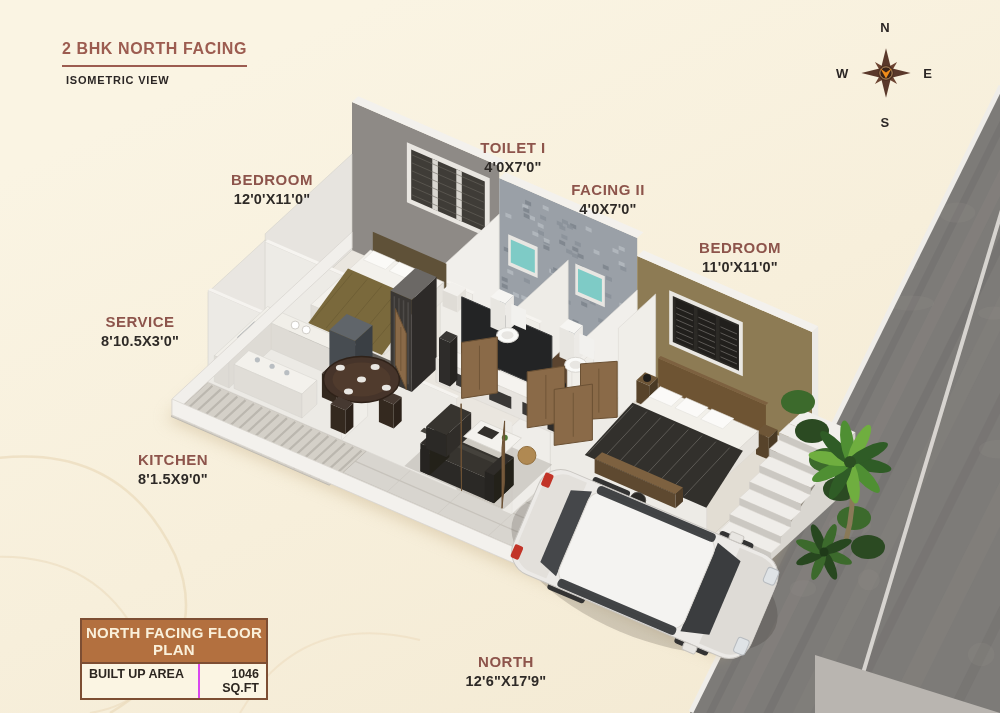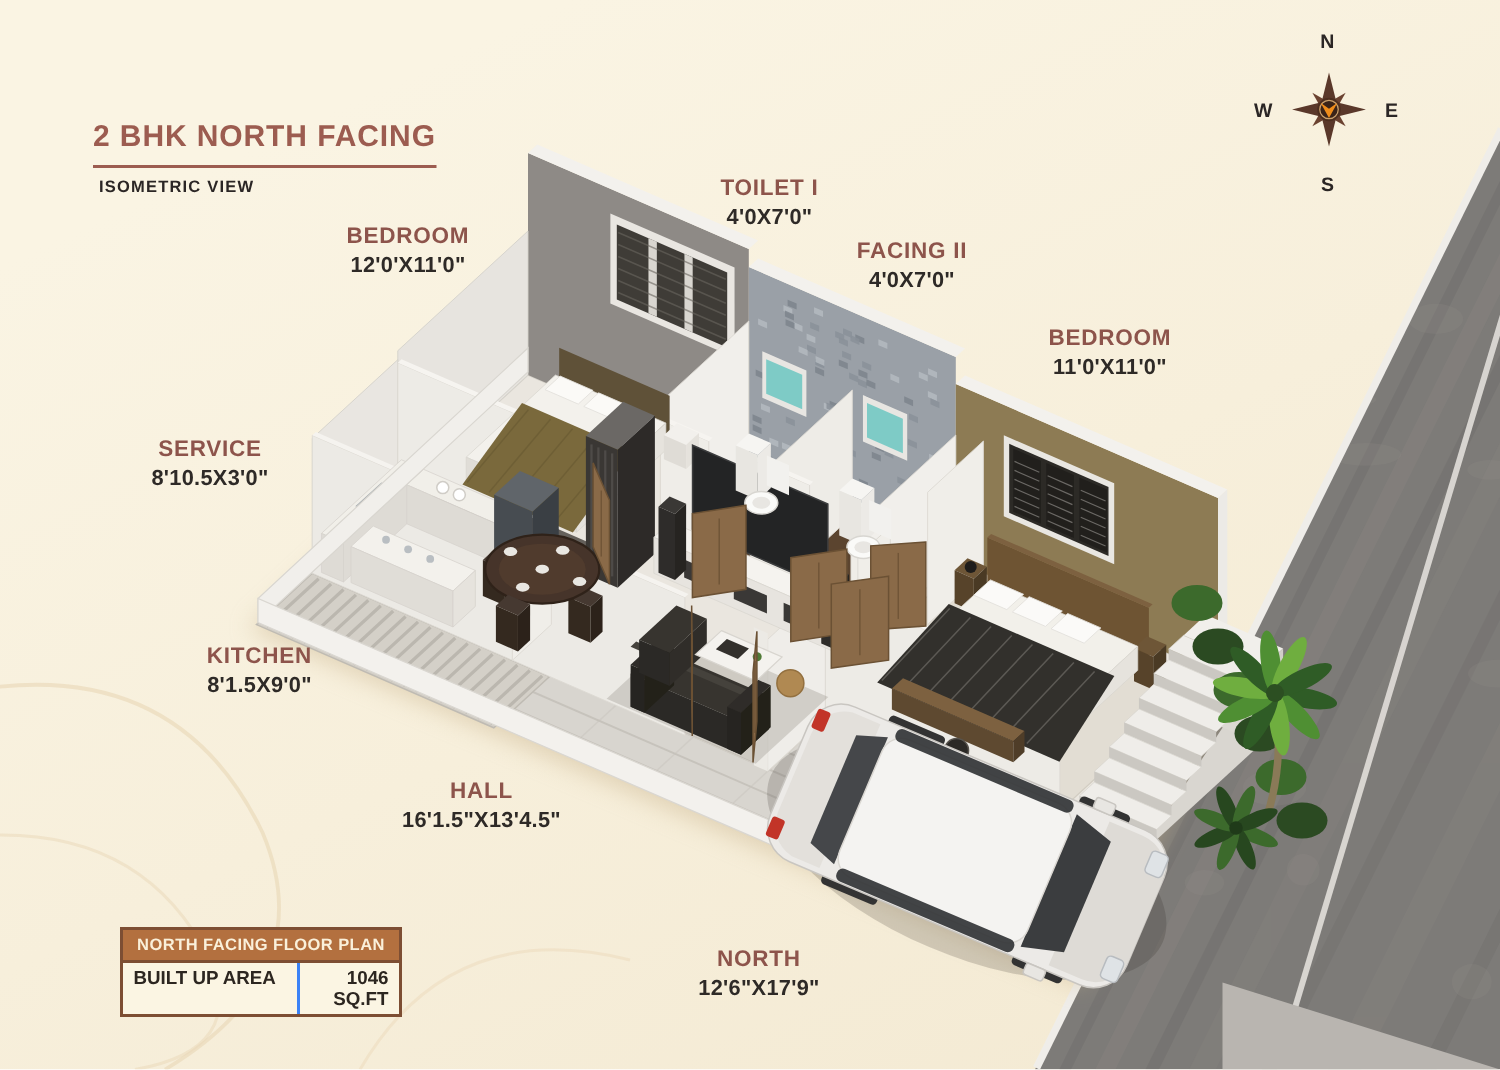--- a/index.html
+++ b/index.html
@@ -2,40 +2,40 @@
 <html><head>
 <meta charset="utf-8">
 <style>
   html,body{margin:0;padding:0;}
   .canvas{position:relative;width:1000px;height:713px;overflow:hidden;
     background:linear-gradient(155deg,#faf4e3 15%,#f7efdb 55%,#f3e9d2 100%);
     font-family:"Liberation Sans",sans-serif;}
   #scene{position:absolute;left:0;top:0;}
   
   #title{position:absolute;left:62px;top:40px;}
-  .t1{font-size:20px;font-weight:800;color:#9c5c50;letter-spacing:.6px;
-      border-bottom:2.5px solid #9c5c50;padding-bottom:7px;margin-top:40px;}
+  .t1{font-size:16px;font-weight:800;color:#9c5c50;letter-spacing:.6px;
+      border-bottom:2.5px solid #9c5c50;padding-bottom:7px;}
   .t2{font-size:11px;font-weight:800;color:#2b2625;margin-top:7px;margin-left:4px;letter-spacing:.8px;}
   
-  .room-label{position:absolute;text-align:center;transform:translateX(-50%);line-height:1.3;white-space:nowrap;}
+  .room-label{position:absolute;text-align:center;transform:translateX(-50%);line-height:1.3;white-space:nowrap;margin-top:22px;}
   .rn{display:block;font-size:15px;font-weight:800;color:#8d544b;letter-spacing:.5px;}
   .rd{display:block;font-size:14.5px;font-weight:800;color:#2e2a27;letter-spacing:.2px;}
   #lbl-bedroom-1{left:272px;top:148px}
   #lbl-toilet-1{left:513px;top:116px}
   #lbl-toilet-2{left:608px;top:158px}
   #lbl-bedroom-2{left:740px;top:216px}
   #lbl-service{left:140px;top:290px}
   #lbl-kitchen{left:173px;top:428px}
   #lbl-hall{left:321px;top:518px}
   #lbl-porch{left:506px;top:630px}
   
   #info-table{position:absolute;left:80px;top:618px;width:188px;border:2px solid #7d4e33;background:#fbf5e3;box-sizing:border-box;}
-  .th{background:#b3703f;color:#faf0da;font-size:11px;font-weight:800;text-align:center;padding:4px 2px;letter-spacing:.3px;}
+  .th{background:#b3703f;color:#faf0da;font-size:15px;font-weight:800;text-align:center;padding:4px 2px;letter-spacing:.3px;}
   .tr{display:flex;border-top:2px solid #7d4e33;}
-  .tl{flex:0 0 102px;padding:3px 7px;font-size:12.5px;font-weight:800;color:#2c2620;border-right:2px solid #3b82f6;}
+  .tl{flex:0 0 102px;padding:3px 7px;font-size:12.5px;font-weight:800;color:#2c2620;border-right:2px solid #d946ef;}
   .tv{flex:1;padding:3px 7px;font-size:12.5px;font-weight:800;color:#2c2620;text-align:right;}
   
   #compass{position:absolute;left:836px;top:20px;width:100px;height:110px;}
   #compass svg{position:absolute;left:22px;top:25px;}
   .cl{position:absolute;font-size:13px;font-weight:800;color:#2b2625;}
   .cn{left:50%;top:0;transform:translateX(-62%);}
   .cs{left:50%;bottom:0;transform:translateX(-62%);}
   .cw{left:0;top:50%;transform:translateY(-58%);}
   .ce{right:4px;top:50%;transform:translateY(-58%);}
 </style>
@@ -636,24 +636,20 @@
     <span class="rd">11'0'X11'0"</span>
   </div>
   <div class="room-label" id="lbl-service">
     <span class="rn">SERVICE</span>
     <span class="rd">8'10.5X3'0"</span>
   </div>
   <div class="room-label" id="lbl-kitchen">
     <span class="rn">KITCHEN</span>
     <span class="rd">8'1.5X9'0"</span>
   </div>
-  <div class="room-label" id="lbl-hall">
-    <span class="rn">HALL</span>
-    <span class="rd">16'1.5"X13'4.5"</span>
-  </div>
   <div class="room-label" id="lbl-porch">
     <span class="rn">NORTH</span>
     <span class="rd">12'6"X17'9"</span>
   </div>
 
   <div id="info-table">
     <div class="th">NORTH FACING FLOOR PLAN</div>
     <div class="tr">
       <div class="tl">BUILT UP AREA</div>
       <div class="tv">1046 SQ.FT</div>

